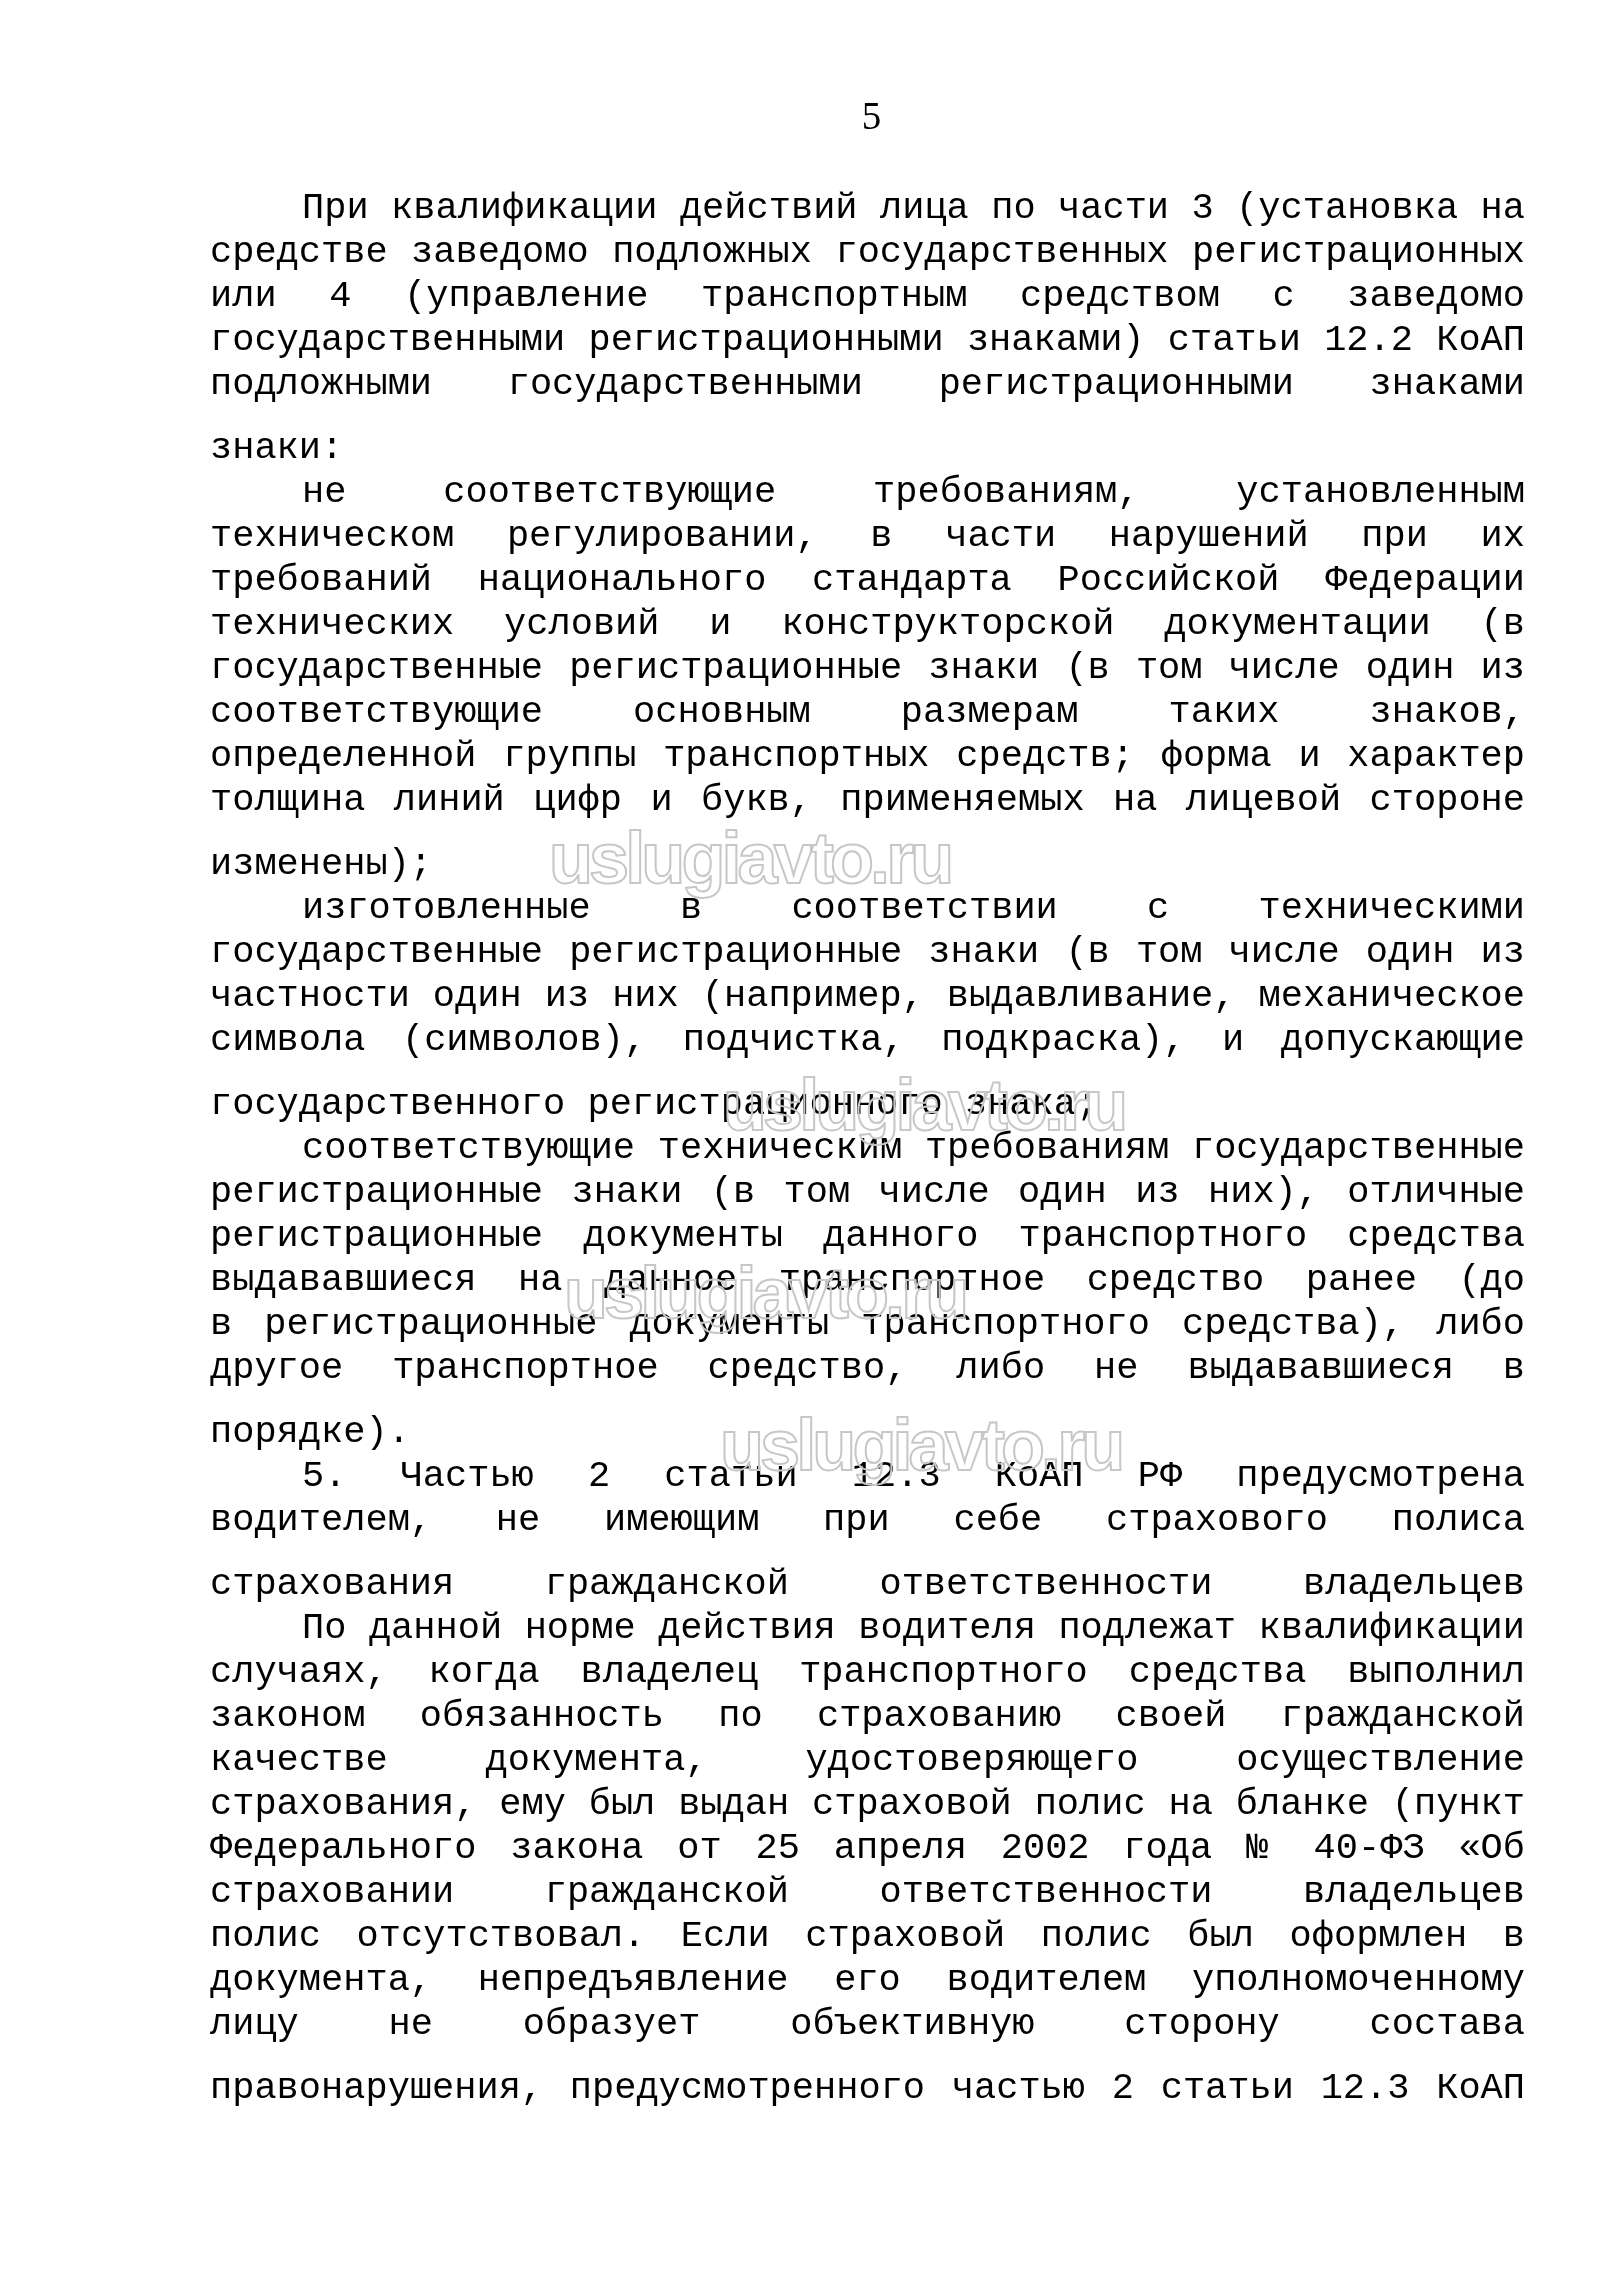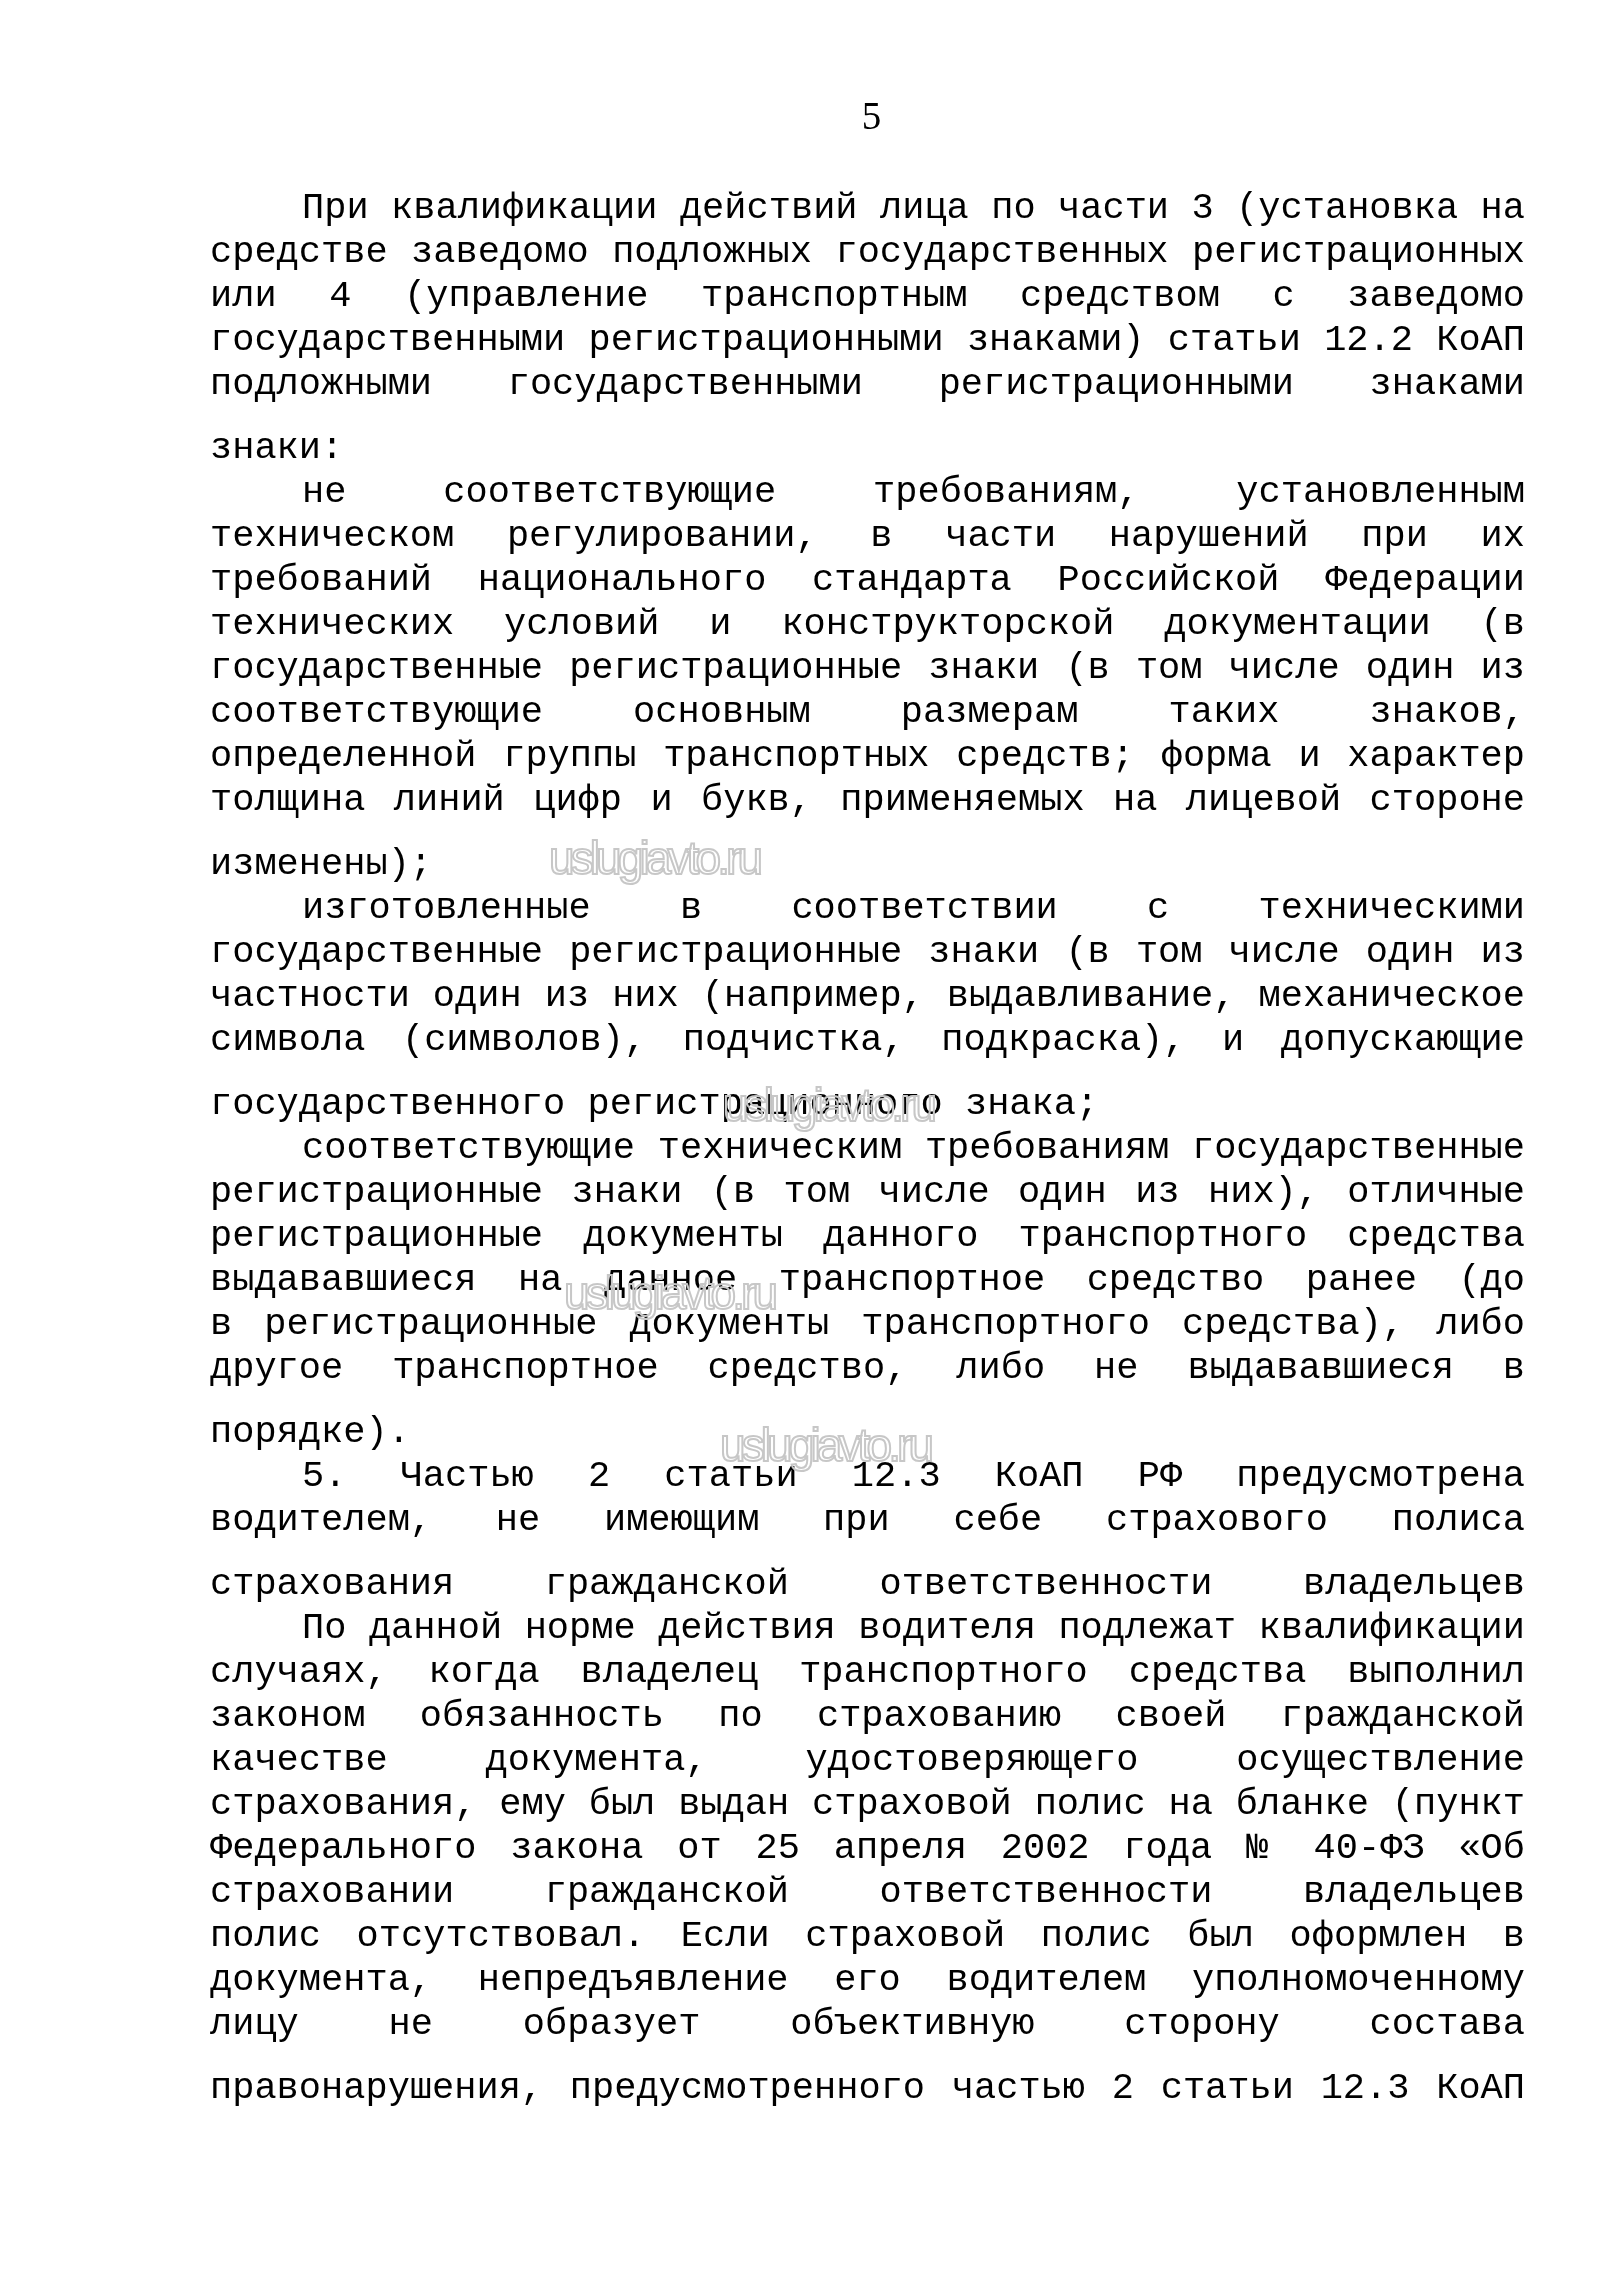--- a/index.html
+++ b/index.html
@@ -50,22 +50,22 @@
     padding-left: 92px;
   }
   .line.last {
     text-align-last: left;
     margin-top: 20px;
   }
   .watermark {
     position: absolute;
     z-index: 2;
     font-family: "Liberation Sans", sans-serif;
-    font-weight: 400;
-    font-size: 46px;
+    font-weight: 700;
+    font-size: 72px;
     line-height: 55px;
     letter-spacing: -3.9px;
     color: transparent;
     pointer-events: none;
     user-select: none;
   }
 </style>
 </head>
 <body>
 

